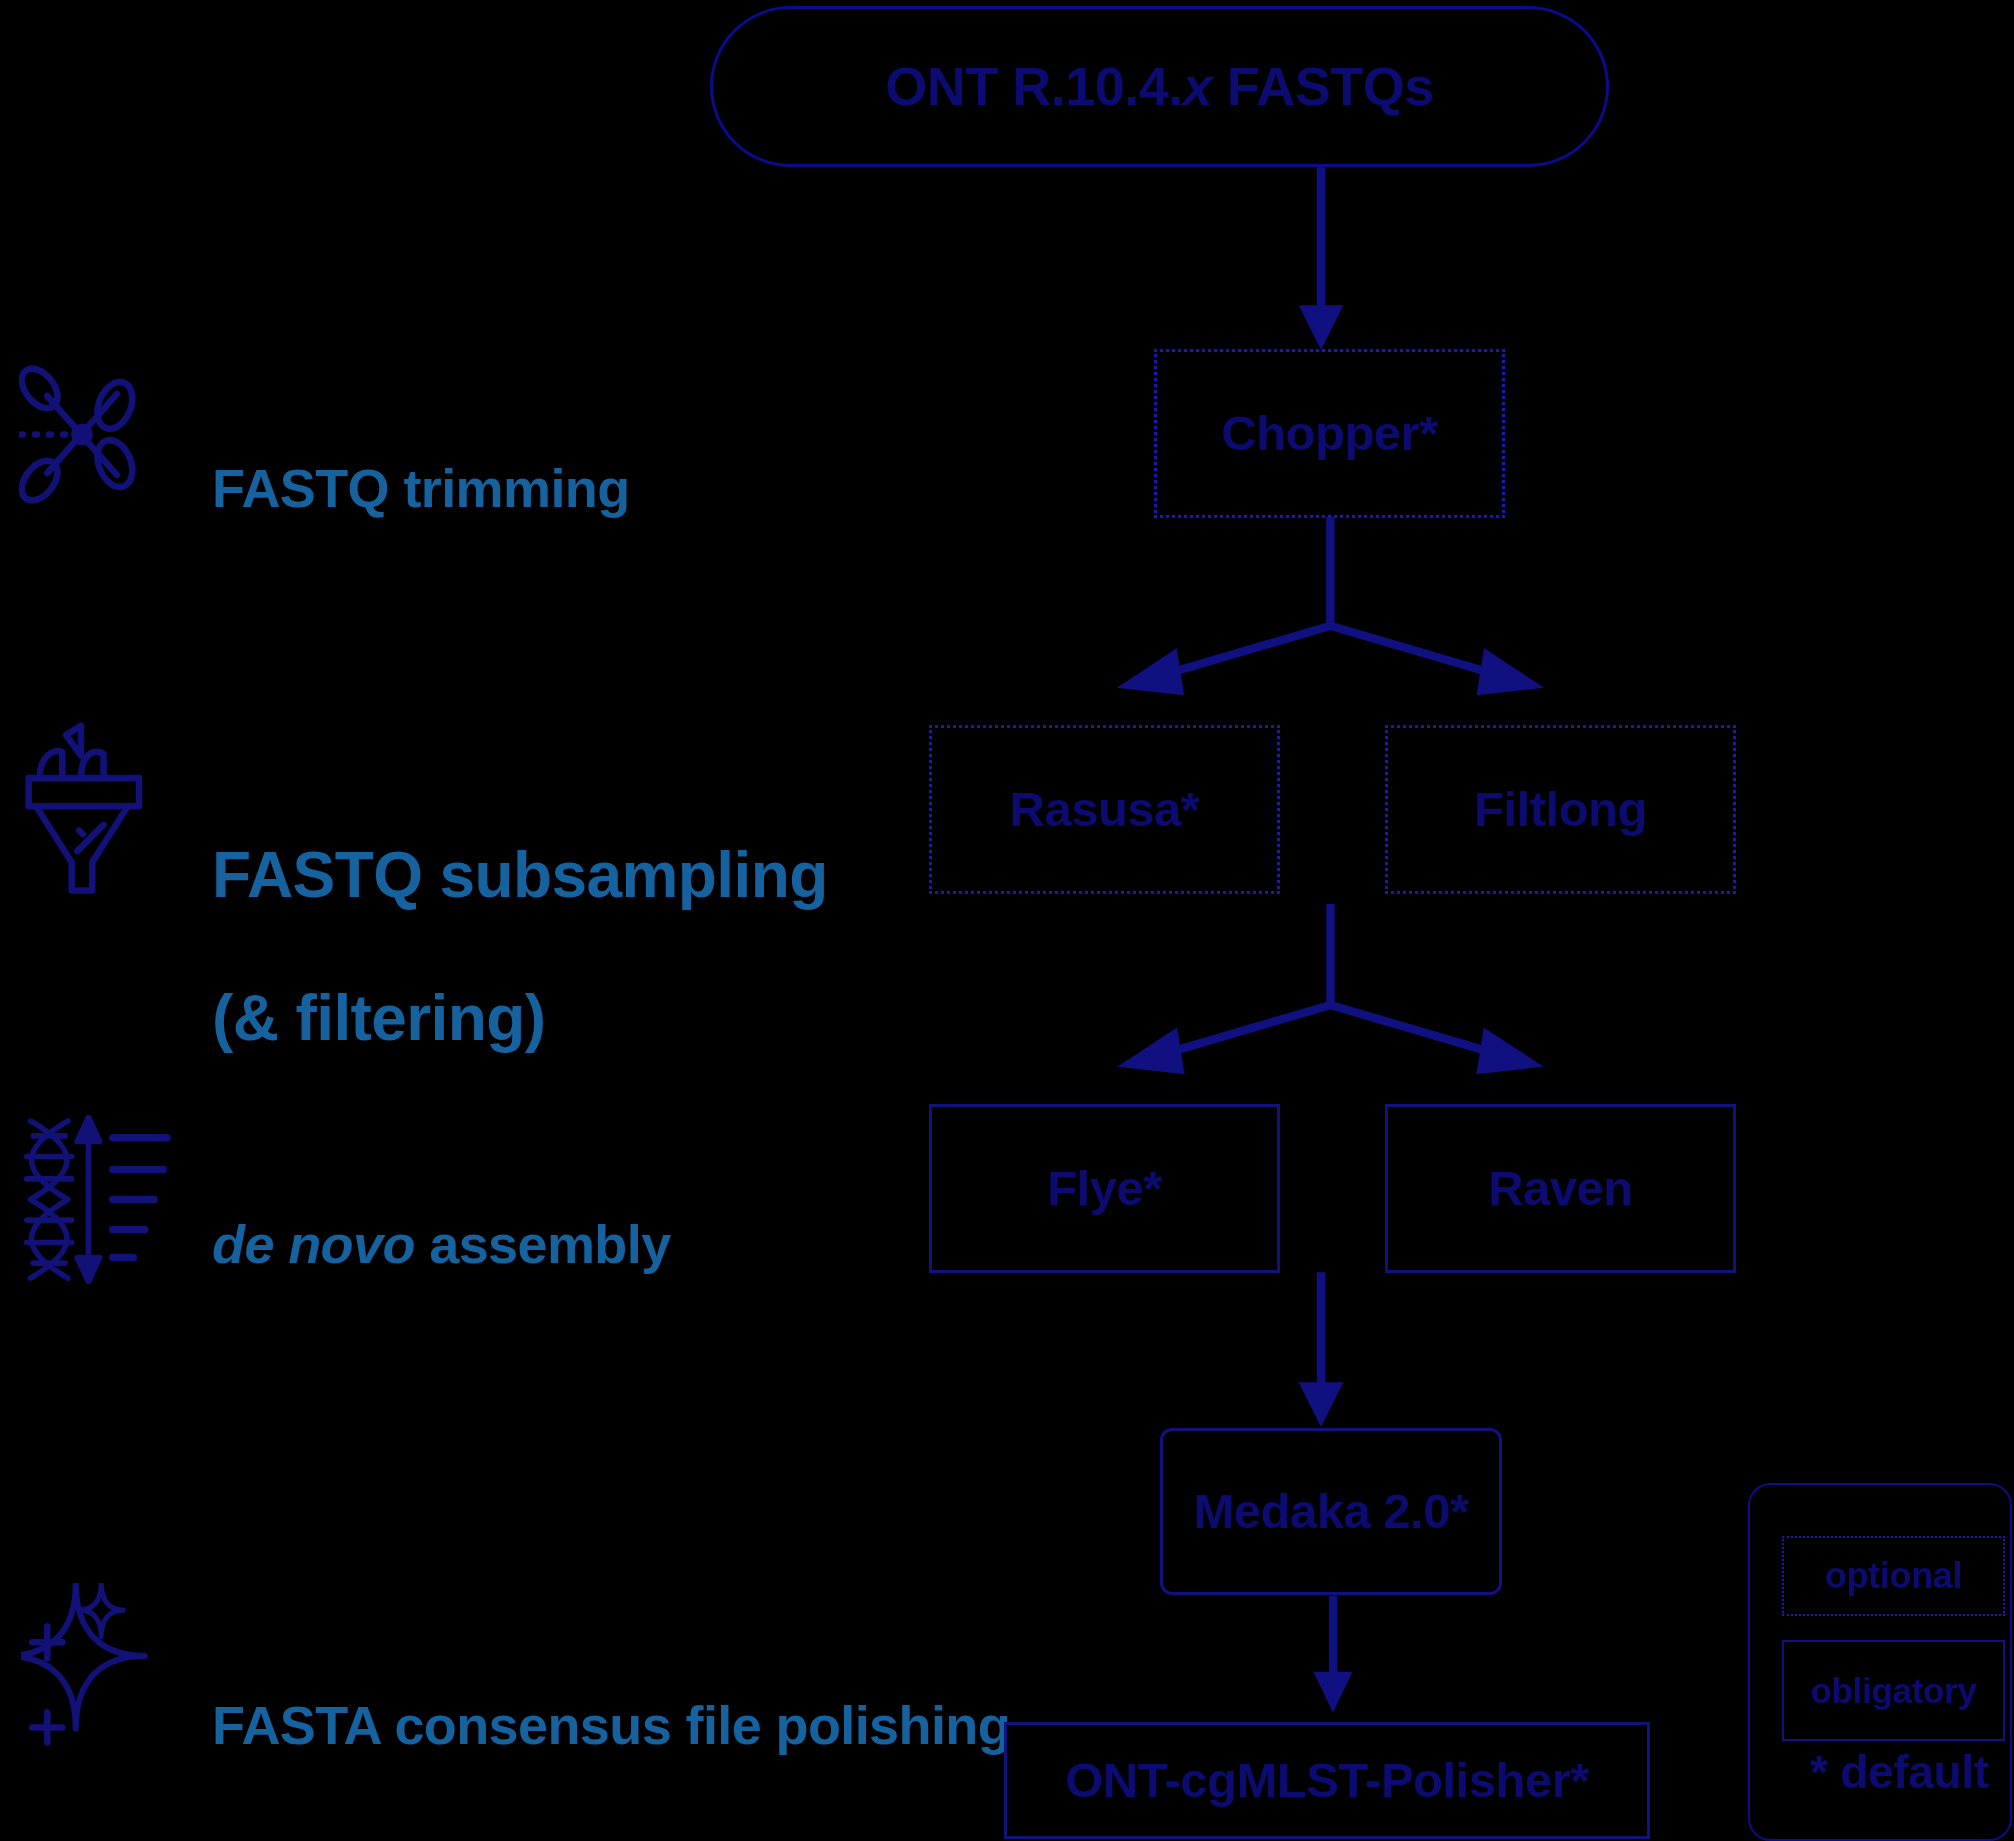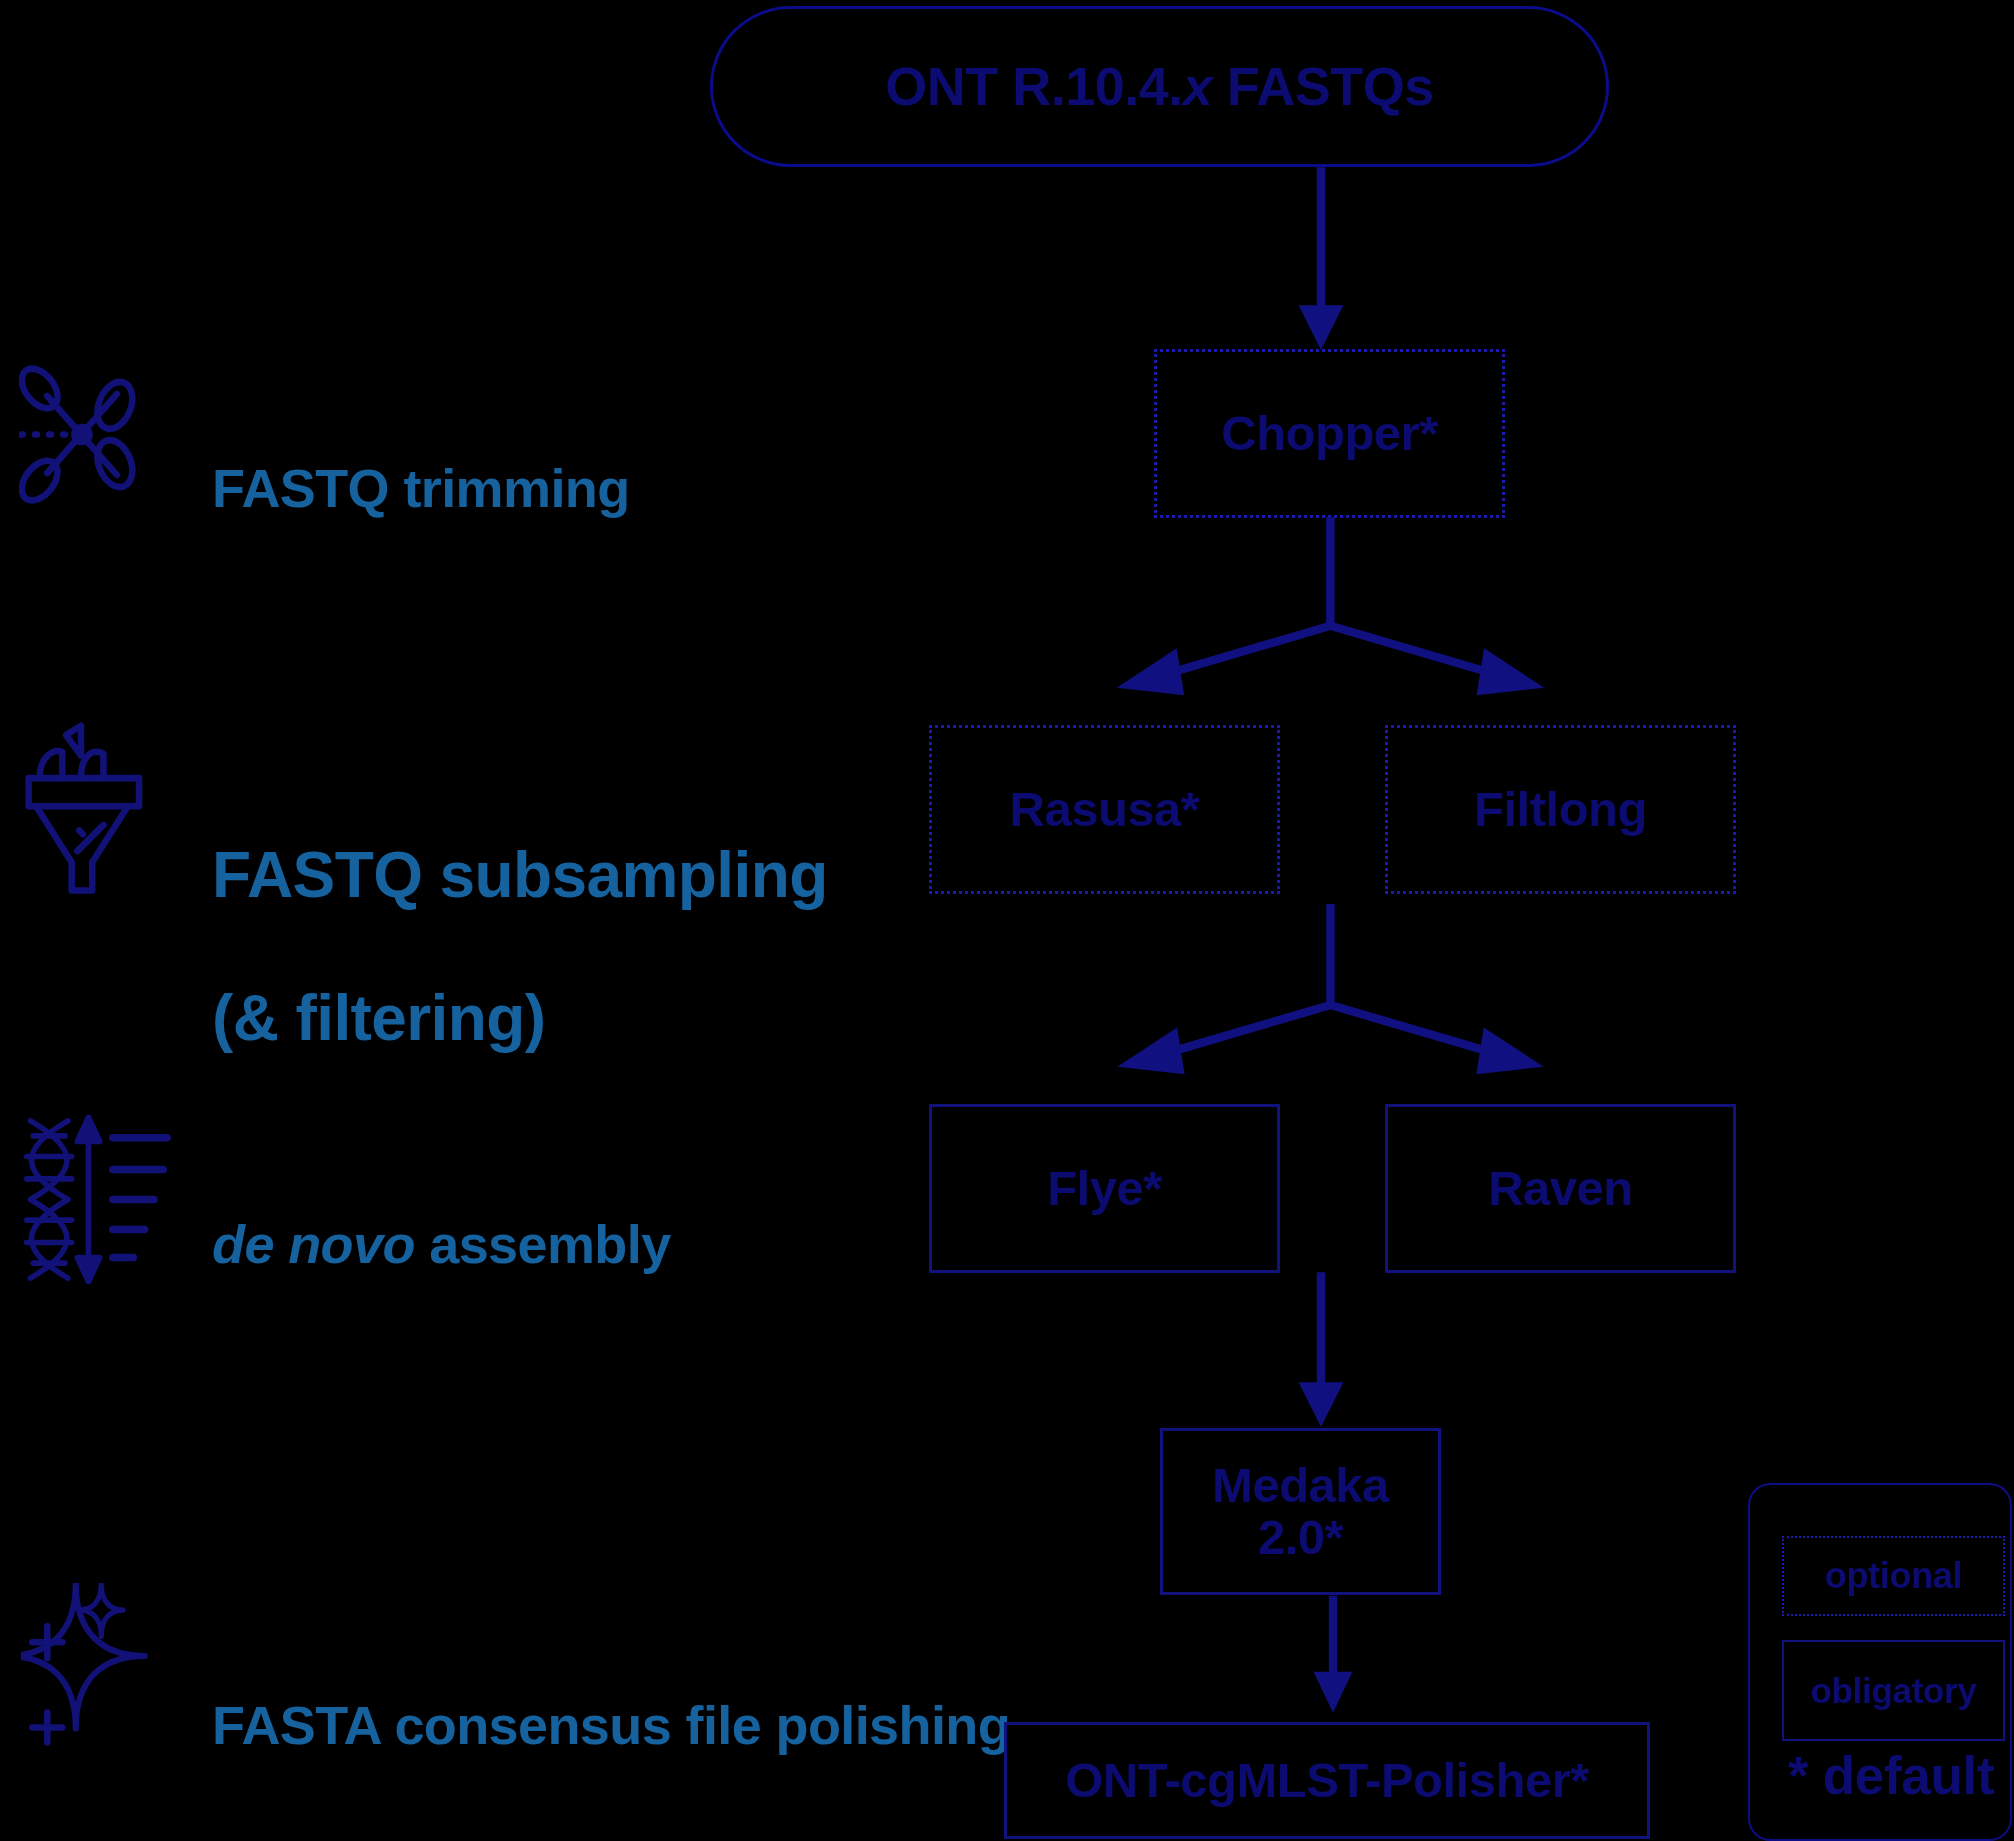--- a/index.html
+++ b/index.html
@@ -180,21 +180,21 @@
     <span>Flye*</span>
   </div>
 
   <div class="conn" style="left:1293px;top:1272px;width:56px;height:159px;">
     <svg width="56" height="159" viewBox="0 0 60 170">
       <line x1="30" y1="0" x2="30" y2="128" stroke="#101080" stroke-width="9"></line>
       <polygon points="30,166 6,118 54,118" fill="#101080"></polygon>
     </svg>
   </div>
 
-  <div class="node obligatory" style="left:1160px;top:1428px;width:281px;height:167px;font-size:49px;">
+  <div class="node obligatory" style="left:1160px;top:1428px;width:342px;height:167px;font-size:49px;border-radius:12px;">
     <span>Medaka 2.0*</span>
   </div>
 
   <div class="conn" style="left:1307px;top:1595px;width:52px;height:122px;">
     <svg width="52" height="122" viewBox="0 0 56 130">
       <line x1="28" y1="0" x2="28" y2="88" stroke="#101080" stroke-width="9"></line>
       <polygon points="28,126 7,82 49,82" fill="#101080"></polygon>
     </svg>
   </div>
 
@@ -221,18 +221,18 @@
   </div>
 
   <div class="legend-chip optional" style="left:1782px;top:1536px;width:223px;height:80px;font-size:36px;">
     <span>optional</span>
   </div>
 
   <div class="legend-chip obligatory" style="left:1782px;top:1640px;width:223px;height:101px;font-size:35px;">
     <span>obligatory</span>
   </div>
 
-  <div class="legend-note" style="left:1788px;top:1745px;width:223px;font-size:53px;text-align:left;">
+  <div class="legend-note" style="left:1788px;top:1745px;width:223px;font-size:46px;text-align:center;">
     <span>* default</span>
   </div>
 
 </div>
 
 
 </body></html>

